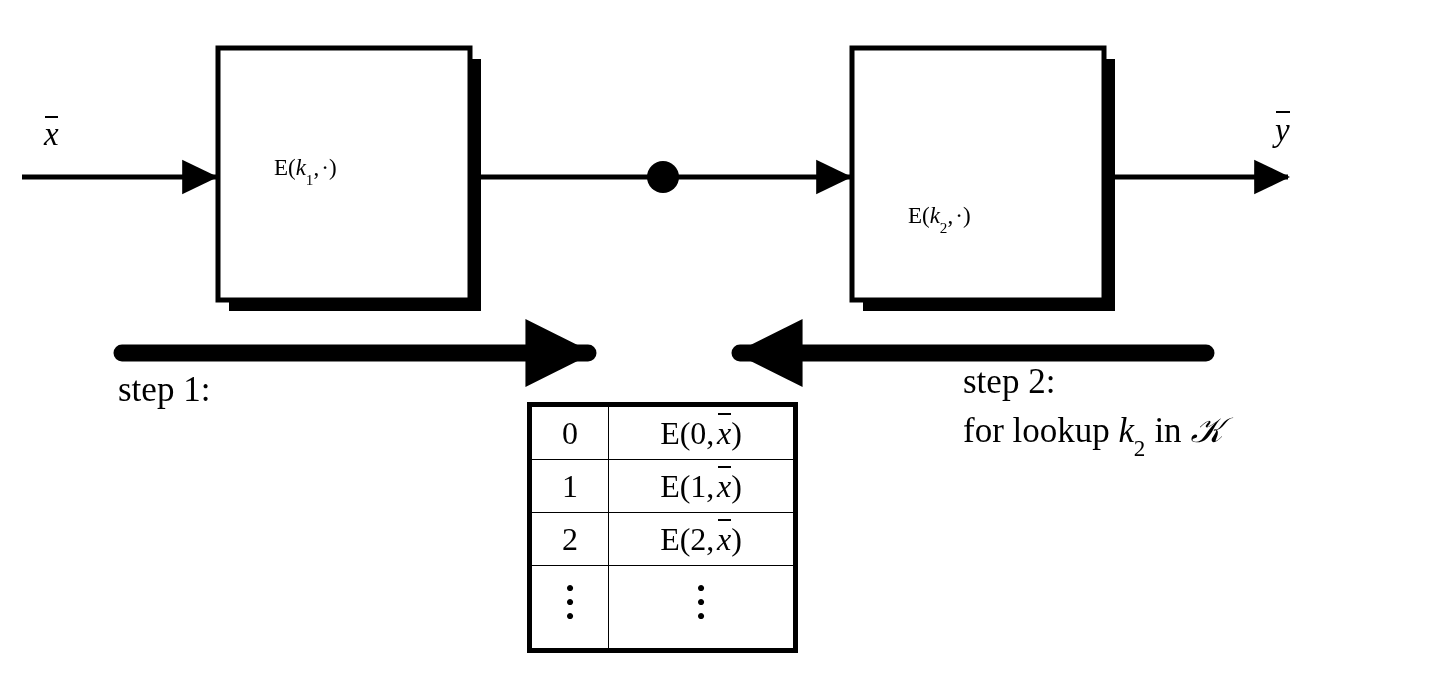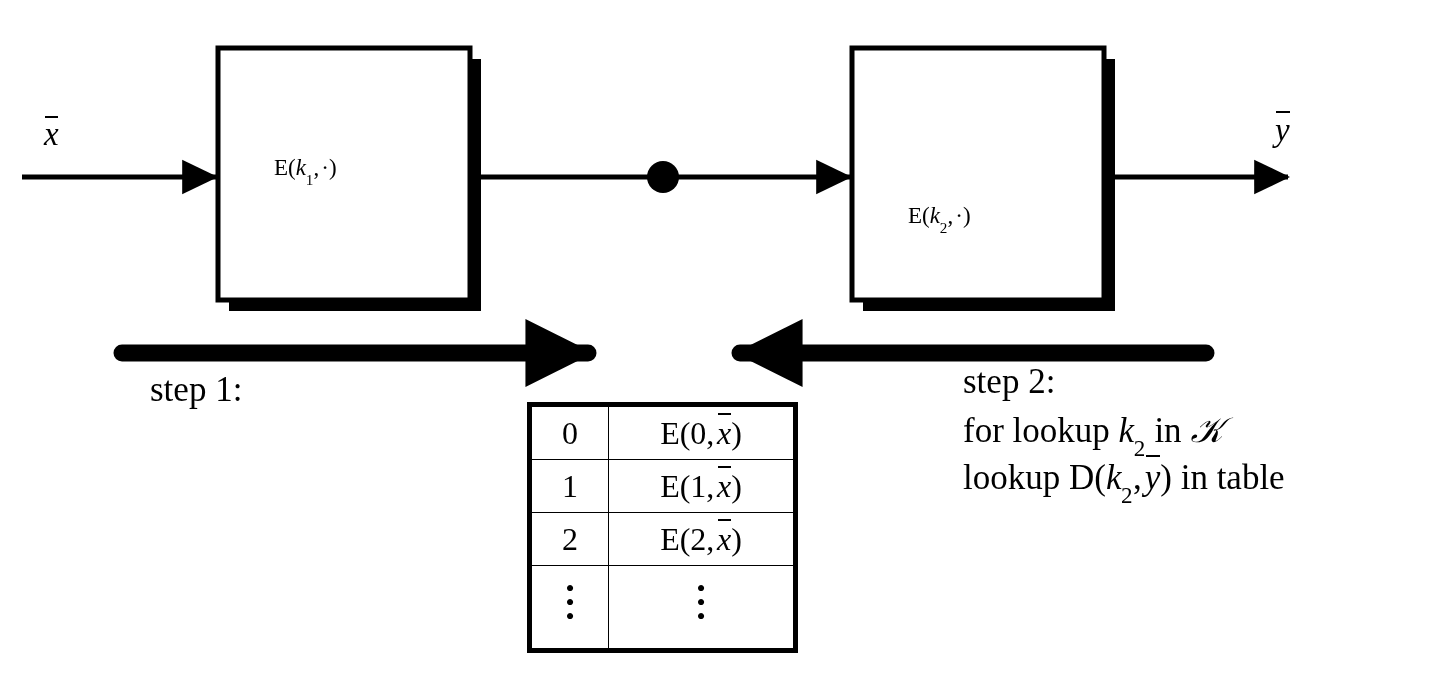--- a/index.html
+++ b/index.html
@@ -183,32 +183,29 @@
   </div>
 
   <div class="lbl io-label" style="left:44px; top:118px;">
     <span class="bar">x</span>
   </div>
 
   <div class="lbl io-label" style="left:1275px; top:114px;">
     <span class="bar ybar">y</span>
   </div>
 
-  <div class="step-block" style="left:118px; top:370px;margin-left:32px;">
+  <div class="step-block" style="left:118px; top:370px;">
     <span class="step-line">step 1:</span>
   </div>
 
   <div class="step-block" style="left:963px; top:362px;">
     <span class="step-line">step 2:</span>
     <span class="step-line">
       <span>for lookup </span><span class="kappa">k</span><span class="sub">2</span><span> in </span><span class="calK">𝒦</span>
     </span>
-    <span class="step-line">
-      <span>lookup </span><span class="math upr">D</span><span class="math upr">(</span><span class="kappa">k</span><span class="sub">2</span><span class="math upr">, </span><span class="bar ybar">y</span><span class="math upr">)</span><span> in table</span>
-    </span>
   </div>
 
   <div id="lookup-table">
     <table>
       <tbody>
         <tr>
           <td class="key-col">0</td>
           <td>
             <span class="math upr">E</span><span class="math upr">(0, </span><span class="bar">x</span><span class="math upr">)</span>
           </td>

